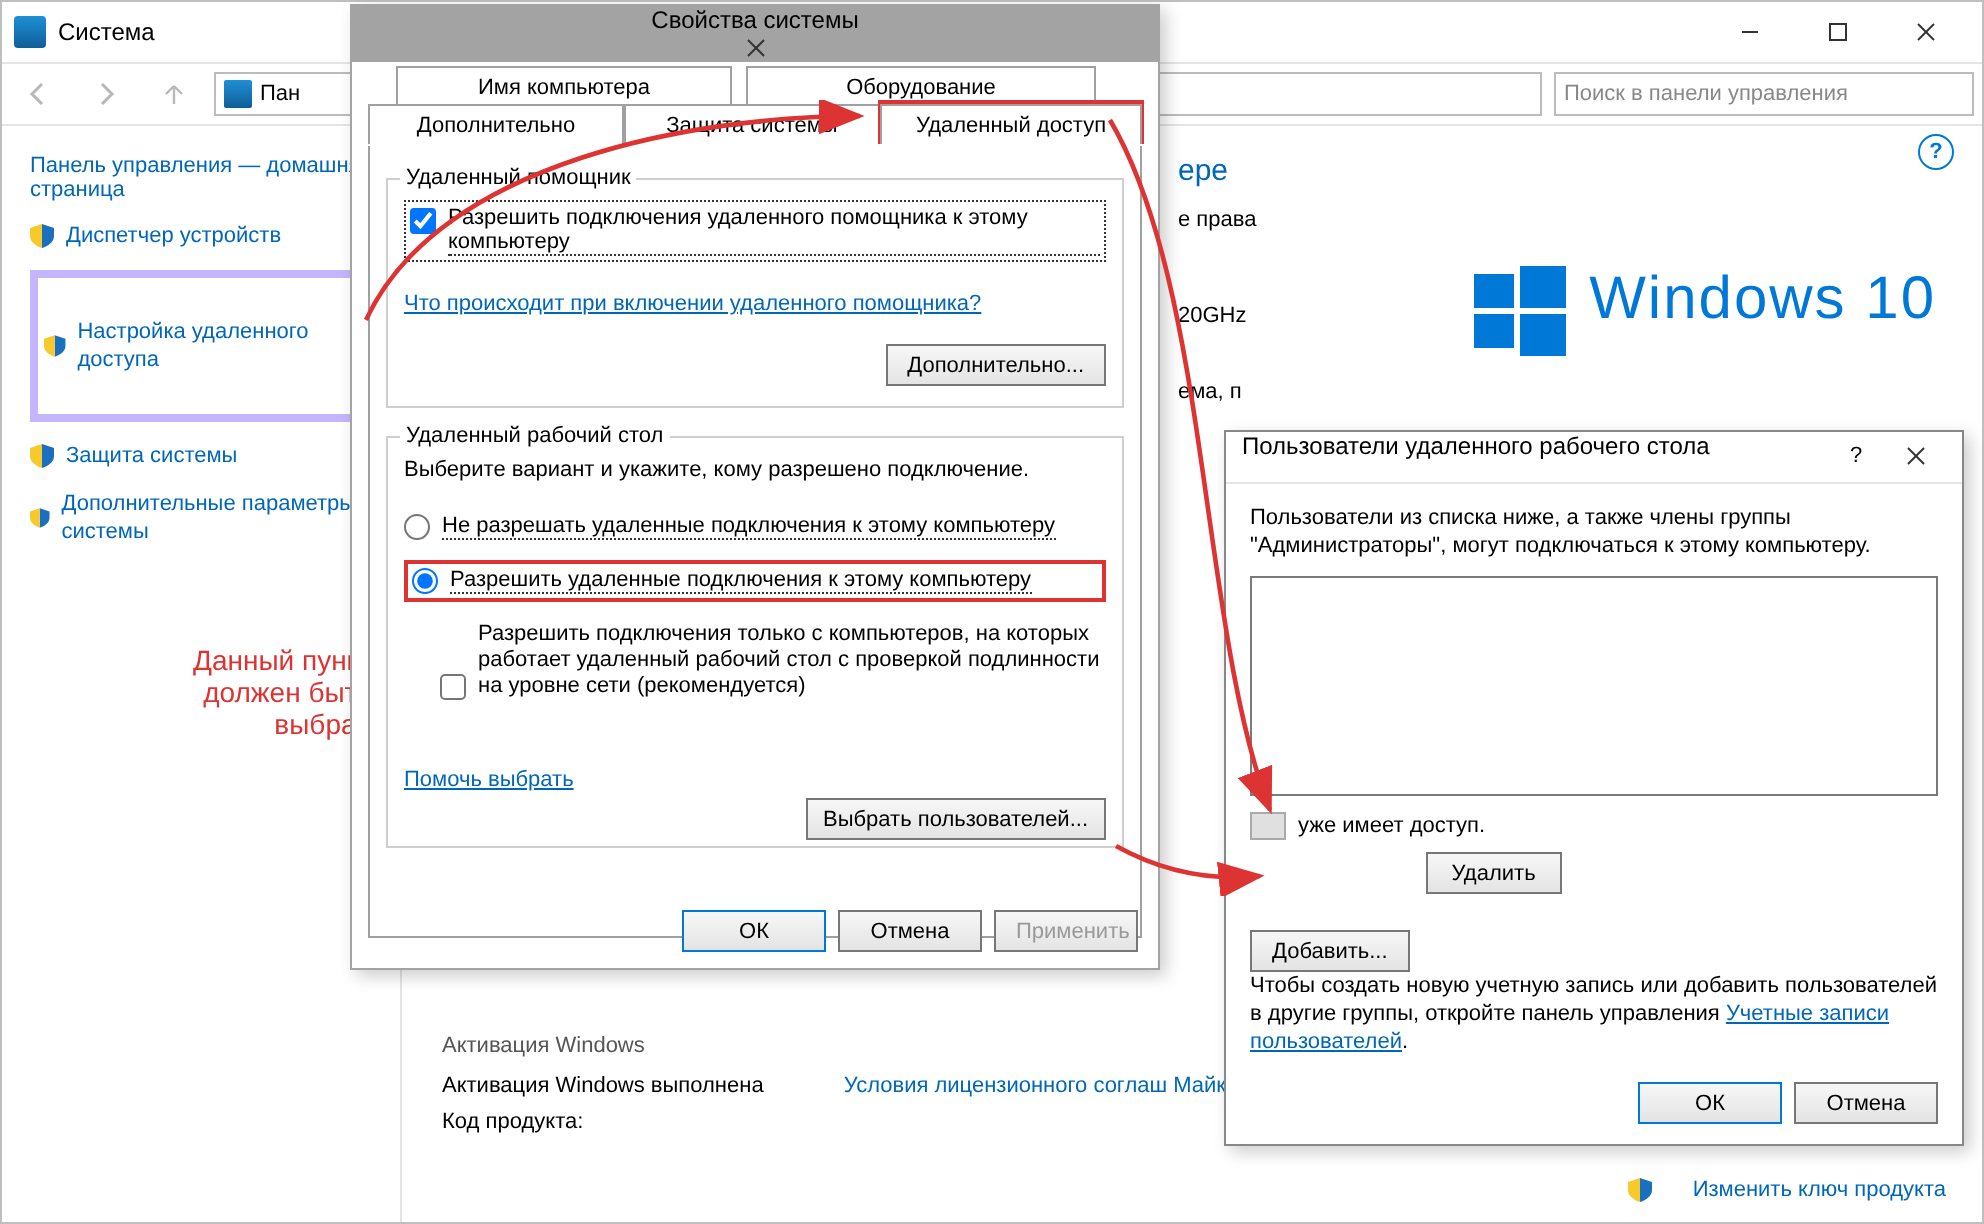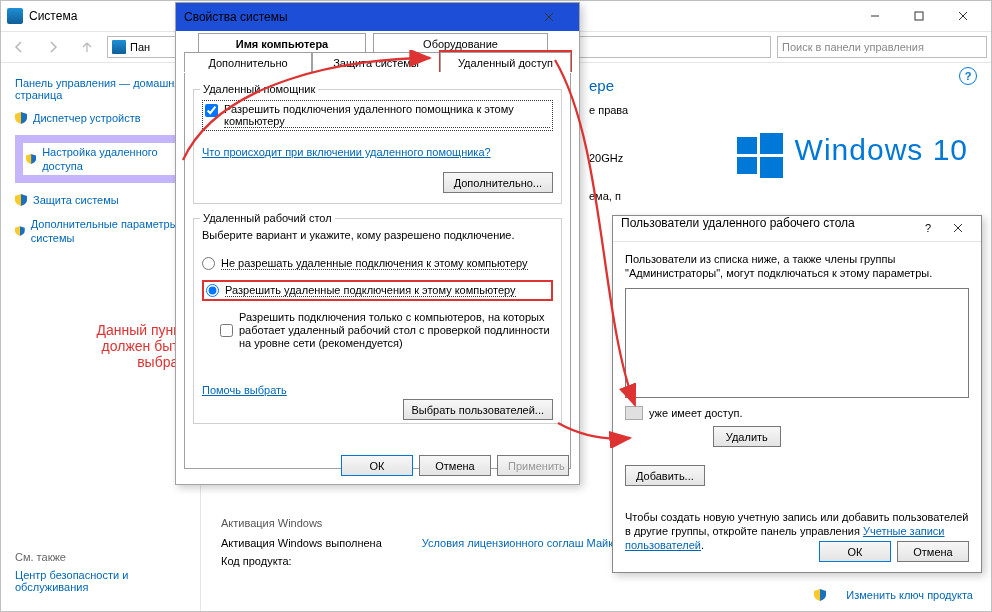--- a/index.html
+++ b/index.html
@@ -21,57 +21,57 @@
   .addr .pc-icon { width: 14px; height: 14px; background: linear-gradient(#1e90d6,#0f5e97); border-radius: 1px; }
   .addr .crumb { font-size: 11px; }
   .search { width: 210px; height: 22px; border: 1px solid #bcbcbc; display: flex; align-items: center; padding: 0 4px; color: #888; }
 
   .bg-body { position: absolute; left: 0; top: 62px; right: 0; bottom: 0; display: flex; }
   .bg-left { width: 200px; padding: 14px 12px 6px 14px; border-right: 1px solid #e5e5e5; position: relative; }
   .bg-left .home-link { color: #0067b8; font-size: 11px; display: block; margin-bottom: 4px; }
   .bg-left .side-item { display: flex; align-items: center; gap: 6px; margin-top: 10px; line-height: 14px; }
   .bg-left .side-item .shield { width: 12px; height: 12px; }
   .bg-left .side-item a { color: #0067b8; }
-  .bg-left .side-box { border: 8px solid #c4b5fd; padding: 2px 3px; justify-content: center; }
+  .bg-left .side-box { border: 4px solid #c4b5fd; padding: 20px 3px; justify-content: center; }
   .bg-left .seealso { position: absolute; left: 14px; bottom: 18px; }
   .bg-left .seealso .lbl { color: #666; }
   .bg-left .seealso a { display: block; margin-top: 6px; color: #0067b8; }
 
   .bg-main { flex: 1; padding: 14px 18px; position: relative; }
   .bg-main h1 { font-size: 15px; color: #0067b8; font-weight: normal; margin-bottom: 10px; }
   .info-row { display: flex; gap: 40px; margin-bottom: 6px; align-items: center; }
   .win10 { position: absolute; right: 23px; top: 70px; display: flex; align-items: flex-start; gap: 12px; }
   .win10 .logo { width: 46px; height: 46px; }
   .win10 .txt { font-size: 30px; color: #0078d7; font-weight: 300; letter-spacing: 1px; }
   .link { color: #0067b8; text-decoration: underline; }
   .keylink { position: absolute; right: 18px; bottom: 10px; display: flex; align-items: center; gap: 20px; }
 
   .anno { position: absolute; color: #d33; font-size: 14px; line-height: 16px; text-align: right; }
 
   
   .dlg { position: absolute; left: 175px; top: 2px; width: 405px; height: 483px; border: 1px solid #a3a3a3; background: #fff; box-shadow: 3px 3px 8px rgba(0,0,0,.2); z-index: 5; }
-  .dlg-title { height: 28px; display: flex; align-items: center; padding: 0 8px; background: #1d4ed8; }
+  .dlg-title { height: 28px; display: flex; align-items: center; padding: 0 8px; background: #a3a3a3; flex-direction: column; }
   .dlg-title .t { flex: 1; font-size: 12px; }
   .dlg-title .x { width: 44px; height: 26px; display: flex; align-items: center; justify-content: center; }
   .dlg-body { padding: 2px 8px 6px 8px; }
 
   .tabs { position: relative; height: 40px; }
   .tab { position: absolute; height: 20px; border: 1px solid #a0a0a0; border-bottom: none; background: #fff; display: flex; align-items: center; justify-content: center; font-size: 11px; padding: 0 8px; }
   .tab.row2 { top: 19px; }
   .tab.active { z-index: 2; background: #fff; }
   .tab-active-box { position: absolute; border: 2px solid #d33; pointer-events: none; }
   .tab-content { border: 1px solid #a0a0a0; border-top: none; padding: 6px 8px 8px 8px; position: relative; height: 396px; }
 
   .group { border: 1px solid #cfcfcf; padding: 10px 8px 10px 8px; position: relative; margin-top: 10px; }
   .group .legend { position: absolute; top: -7px; left: 6px; background: #fff; padding: 0 3px; font-size: 11px; }
   .chk { display: flex; align-items: flex-start; gap: 6px; }
   .chk input { margin-top: 1px; }
   .dlg .btn { height: 21px; padding: 0 10px; border: 1px solid #777; background: linear-gradient(#f7f7f7,#e4e4e4); font-size: 11px; }
   .dlg .btn.default { border: 1px solid #0078d7; }
-  .radio-row { display: flex; align-items: center; gap: 6px; margin-top: 6px; }
+  .radio-row { display: flex; align-items: flex-end; gap: 6px; margin-top: 6px; }
   .dotted { border-bottom: 1px dotted #333; }
   .red-box { border: 2px solid #d33; margin-top: 39px; }
 
   .dlg-buttons { position: absolute; right: 10px; bottom: 8px; display: flex; gap: 6px; }
 
   
   .users-dlg { position: absolute; right: 10px; top: 215px; width: 370px; height: 358px; border: 1px solid #888; background: #fff; box-shadow: 3px 3px 8px rgba(0,0,0,.2); z-index: 6; }
   .users-title { height: 26px; display: flex; align-items: flex-start; padding: 0 8px; border-bottom: 1px solid #e5e5e5; }
   .users-title .t { flex: 1; font-size: 12px; }
   .users-title .hbtn { width: 30px; height: 24px; display: flex; align-items: center; justify-content: center; }
@@ -173,24 +173,20 @@
       </div>
 
       <div class="side-item">
         <svg class="shield" viewBox="0 0 12 12">
             <path class="blue" d="M6 0 L12 2 V6 C12 9 9 11 6 12 V0 Z"></path>
             <path class="yellow" d="M6 0 L0 2 V6 C0 9 3 11 6 12 V0 Z"></path>
           </svg>
         <a>Дополнительные параметры системы</a>
       </div>
 
-      <div class="seealso">
-        <span class="lbl">См. также</span>
-        <a>Центр безопасности и обслуживания</a>
-      </div>
     </div>
 
     <div class="bg-main">
       <h1 style="margin-left:370px;">ере</h1>
       <div style="margin-left:370px; ">е права</div>
 
       <div class="win10">
         <svg class="logo" viewBox="0 0 46 46">
           <rect x="0" y="4" width="20" height="17" fill="#0078d7"></rect>
             <rect x="23" y="0" width="23" height="21" fill="#0078d7"></rect>
@@ -229,21 +225,21 @@
     <div class="x">
         <svg width="10" height="10" viewBox="0 0 10 10">
           <line x1="1" y1="1" x2="9" y2="9" stroke="#333"></line>
           <line x1="9" y1="1" x2="1" y2="9" stroke="#333"></line>
         </svg>
       </div>
   </div>
   <div class="dlg-body">
 
     <div class="tabs">
-      <div class="tab" style="left:14px; top:0; width:168px;font-weight:bold;">Имя компьютера</div>
+      <div class="tab" style="left:14px; top:0; width:168px;">Имя компьютера</div>
       <div class="tab" style="left:189px; top:0; width:175px;">Оборудование</div>
 
       <div class="tab row2" style="left:0; width:128px;">Дополнительно</div>
       <div class="tab row2" style="left:128px; width:128px;">Защита системы</div>
       <div class="tab row2 active" style="left:256px; width:131px;">Удаленный доступ</div>
       <div class="tab-active-box" style="left:255px; top:17px; width:133px; height:22px;"></div>
     </div>
 
     <div class="tab-content">
 
@@ -298,31 +294,31 @@
     <span class="t">Пользователи удаленного рабочего стола</span>
     <div class="hbtn">?</div>
     <div class="hbtn">
         <svg width="10" height="10" viewBox="0 0 10 10">
           <line x1="1" y1="1" x2="9" y2="9" stroke="#333"></line>
           <line x1="9" y1="1" x2="1" y2="9" stroke="#333"></line>
         </svg>
       </div>
   </div>
   <div class="users-body">
-    <div style="line-height:14px;">Пользователи из списка ниже, а также члены группы "Администраторы", могут подключаться к этому параметры.</div>
+    <div style="line-height:14px;">Пользователи из списка ниже, а также члены группы "Администраторы", могут подключаться к этому компьютеру.</div>
     <div class="listbox" style="margin-top:8px;"></div>
     <div style="margin-top:8px; display:flex; align-items:center; gap:6px;">
       <span style="width:18px; height:14px; background:#e0e0e0; border:1px solid #aaa; display:inline-block;"></span>
       <span>уже имеет доступ.</span>
     </div>
     <div class="users-btns">
       <button class="btn red-box" style="padding:2px 10px;">Добавить...</button>
       <button class="btn">Удалить</button>
     </div>
-    <div style="margin-top:24px; line-height:14px;">
+    <div style="margin-top:0; line-height:14px;">
       <span>Чтобы создать новую учетную запись или добавить пользователей в другие группы, откройте панель управления </span>
       <a class="link">Учетные записи пользователей</a>.
     </div>
 
     <div class="users-ok">
       <button class="btn default" style="width:72px;">ОК</button>
       <button class="btn" style="width:72px;">Отмена</button>
     </div>
   </div>
 </div>

